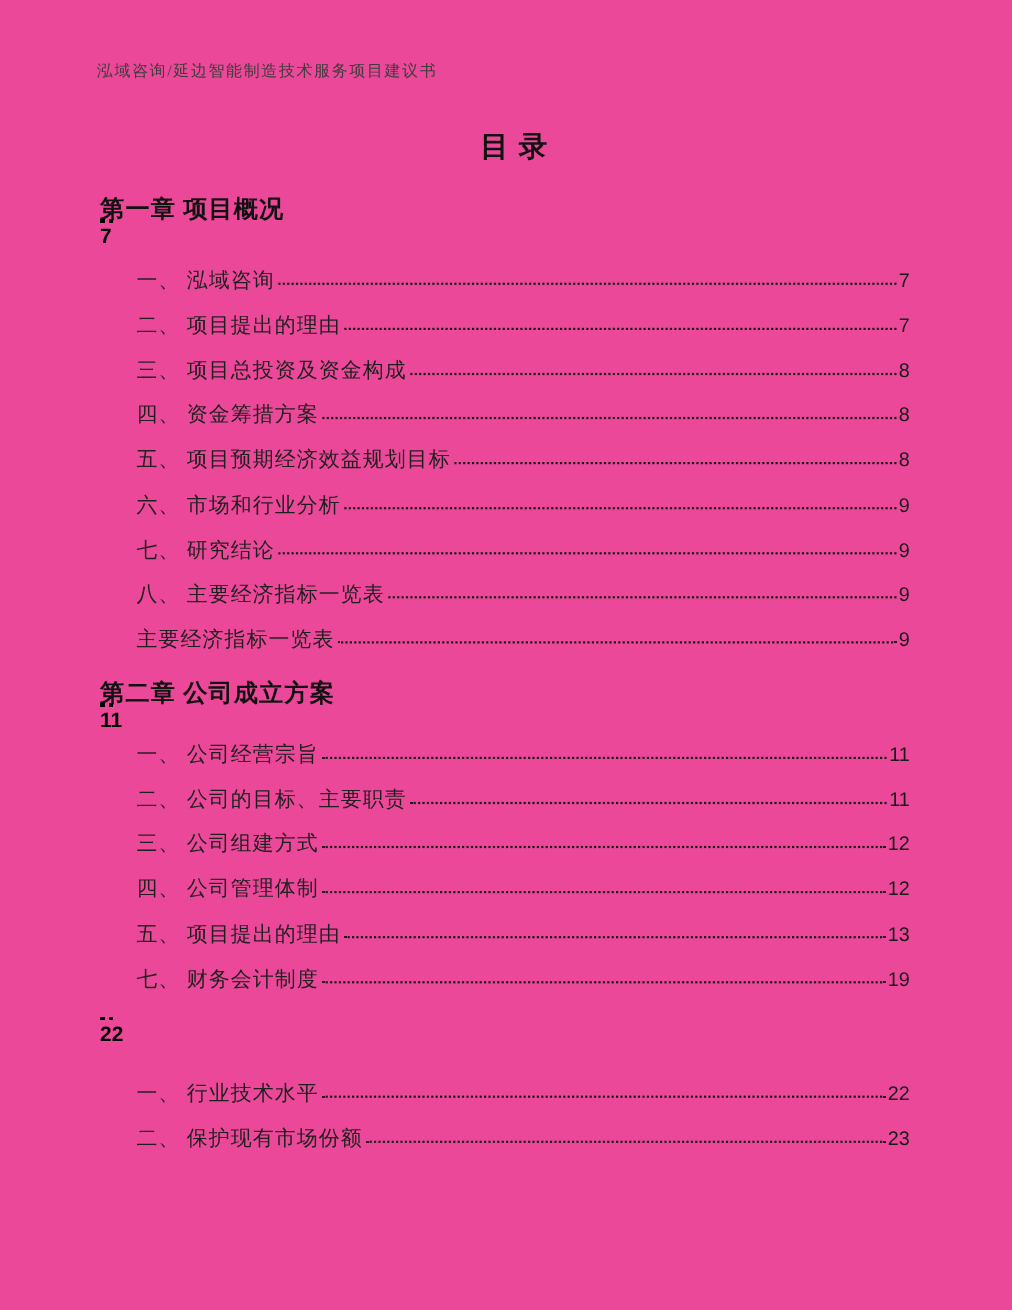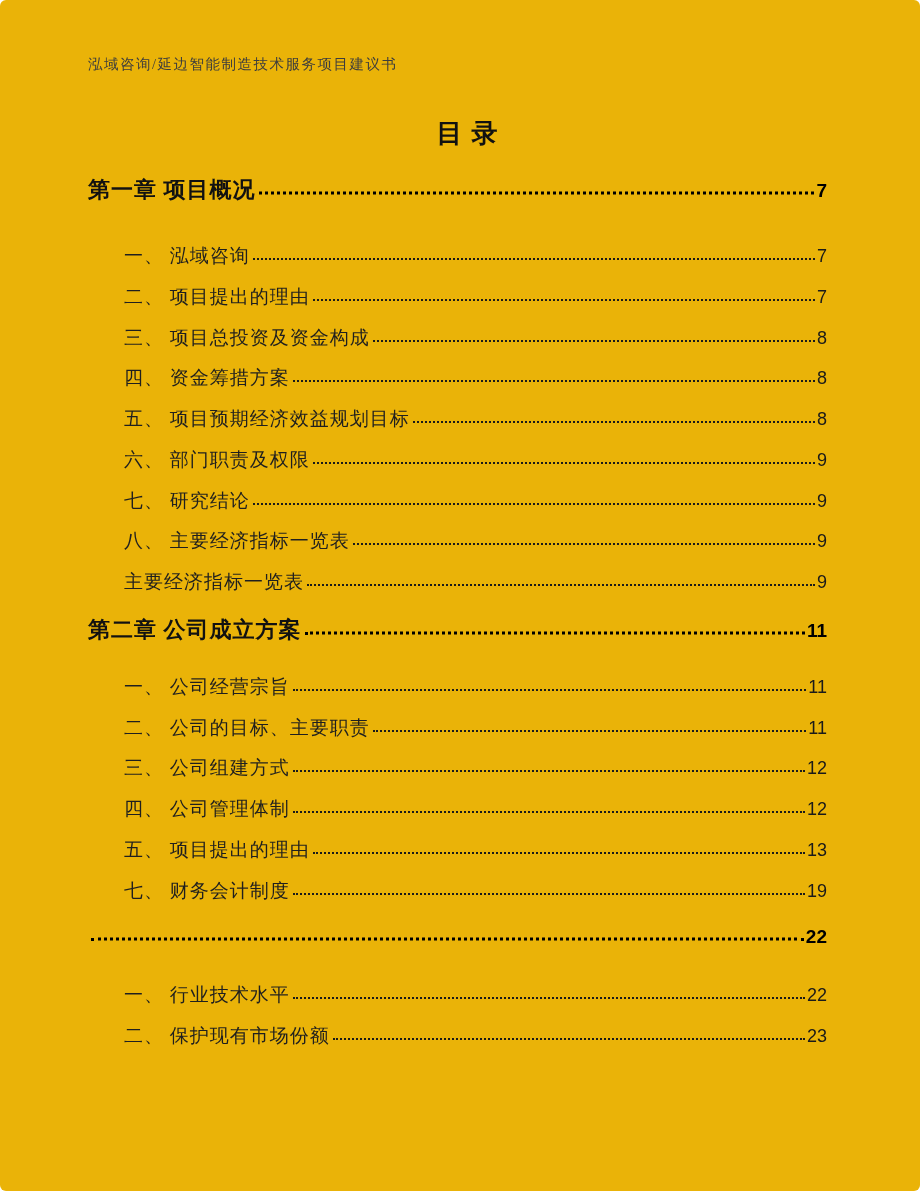--- a/index.html
+++ b/index.html
@@ -4,21 +4,21 @@
 <style>
   html, body { margin: 0; padding: 0; }
   body {
     width: 920px; height: 1191px;
     background: #ffffff;
     font-family: "Liberation Serif", "DejaVu Serif", serif;
     color: #1c1c1c;
     overflow: hidden;
     position: relative;
   }
-  .page { position: absolute; inset: 0; background: #eab308; border-radius: 6px; }
+  .page { position: absolute; inset: 0; background: #ec4899; }
 
   .doc-header {
     position: absolute;
     left: 88px; top: 55px;
     font-size: 14.5px;
     letter-spacing: 1.5px;
     color: #3d3d3d;
     white-space: nowrap;
   }
 
@@ -44,20 +44,21 @@
     display: flex;
     align-items: baseline;
     cursor: pointer;
   }
 
   .row-chapter {
     height: 26px;
     margin-top: 6px;
     margin-bottom: 32px;
     font-weight: bold;
+    flex-direction: column;
   }
   .toc-section:first-child .row-chapter { margin-top: 0; margin-bottom: 41px; }
 
   .row-entry { height: 40.75px; }
 
   .chapter-label {
     font-size: 22px;
     line-height: 24px;
     letter-spacing: 1px;
     color: #111111;
@@ -123,21 +124,21 @@
     <span class="entry-label">四、 资金筹措方案</span>
     <span class="leader"></span>
     <span class="page-num">8</span>
   </div>
         <div class="toc-row row-entry">
     <span class="entry-label">五、 项目预期经济效益规划目标</span>
     <span class="leader"></span>
     <span class="page-num">8</span>
   </div>
         <div class="toc-row row-entry">
-    <span class="entry-label">六、 部门职责及权限</span>
+    <span class="entry-label">六、 市场和行业分析</span>
     <span class="leader"></span>
     <span class="page-num">9</span>
   </div>
         <div class="toc-row row-entry">
     <span class="entry-label">七、 研究结论</span>
     <span class="leader"></span>
     <span class="page-num">9</span>
   </div>
         <div class="toc-row row-entry">
     <span class="entry-label">八、 主要经济指标一览表</span>

